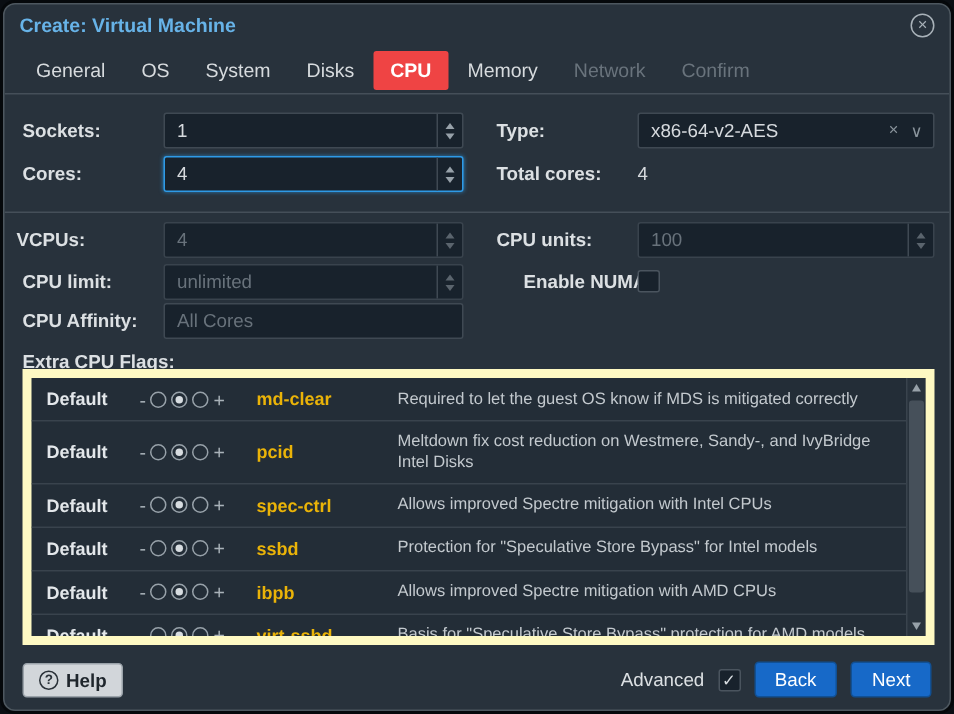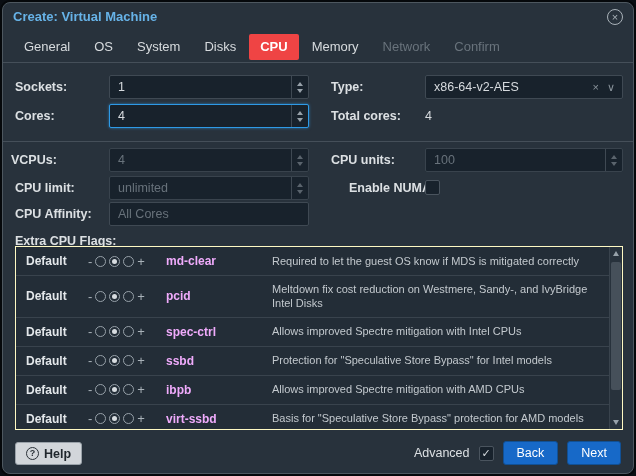--- a/index.html
+++ b/index.html
@@ -50,30 +50,30 @@
   #l-limit{left:12px;top:173px;}  #f-limit{left:106px;top:173px;width:200px;}
   #l-numa{left:328px;top:173px;margin-left:18px;}
   .checkbox{position:absolute;width:15px;height:15px;background:#18222c;border:1px solid #4a545e;border-radius:2px;
             display:flex;align-items:center;justify-content:center;color:#d7dce0;font-size:11px;cursor:pointer;}
   #numa-box{left:422px;top:177px;}
   #l-affinity{left:12px;top:199px;} #f-affinity{left:106px;top:199px;width:200px;}
   #l-flags{left:12px;top:226px;}
 
   
   #flags-table { position:absolute; left:12px; top:243px; width:608px; height:184px;
-                 background:#232d37; border:1px solid #fef9c3; display:flex; overflow:hidden; }
+                 background:#232d37; border:6px solid #fef9c3; display:flex; overflow:hidden; }
   .rows { flex:1; overflow:hidden; }
   .frow { display:flex; align-items:center; border-bottom:1px solid #39434d; padding:6px 0 6px 10px; min-height:29px; }
   .c-default { width:62px; font-size:12px; font-weight:bold; color:#e3e7ea; }
   .c-radios { width:78px; display:flex; align-items:center; gap:3px; color:#a9b2b9; font-size:13px; }
   .radio { width:11px; height:11px; border:1px solid #97a1a9; border-radius:50%;
            display:flex; align-items:center; justify-content:center; cursor:pointer; }
   .radio .dot { width:5px; height:5px; border-radius:50%; background:#d7dce0; display:none; }
   .radio.sel .dot { display:block; }
-  .c-flag { width:106px; font-size:12px; font-weight:bold; color:#f0abfc; }
+  .c-flag { width:94px; font-size:12px; font-weight:bold; color:#eab308; }
   .c-desc { flex:1; font-size:11px; color:#c3c9ce; line-height:1.3; padding-right:6px; }
   .scrollbar { width:13px; border-left:1px solid #39434d; background:#28323c; position:relative; }
   .sb-up   { position:absolute; top:4px; left:3px; width:0; height:0; border-left:3.5px solid transparent; border-right:3.5px solid transparent; border-bottom:5px solid #97a1a9; cursor:pointer; }
   .sb-down { position:absolute; bottom:4px; left:3px; width:0; height:0; border-left:3.5px solid transparent; border-right:3.5px solid transparent; border-top:5px solid #97a1a9; cursor:pointer; }
   .sb-thumb { position:absolute; left:1px; top:15px; width:10px; height:128px; background:#46505a; border-radius:2px; cursor:grab; }
 
   
   #help-btn { position:absolute; left:12px; top:439px; height:23px; background:#d2d6da; border:1px solid #9aa2a9;
               border-radius:3px; display:flex; align-items:center; gap:5px; padding:0 10px; font-size:12.5px;
               color:#1f262c; font-weight:bold; cursor:pointer; }

